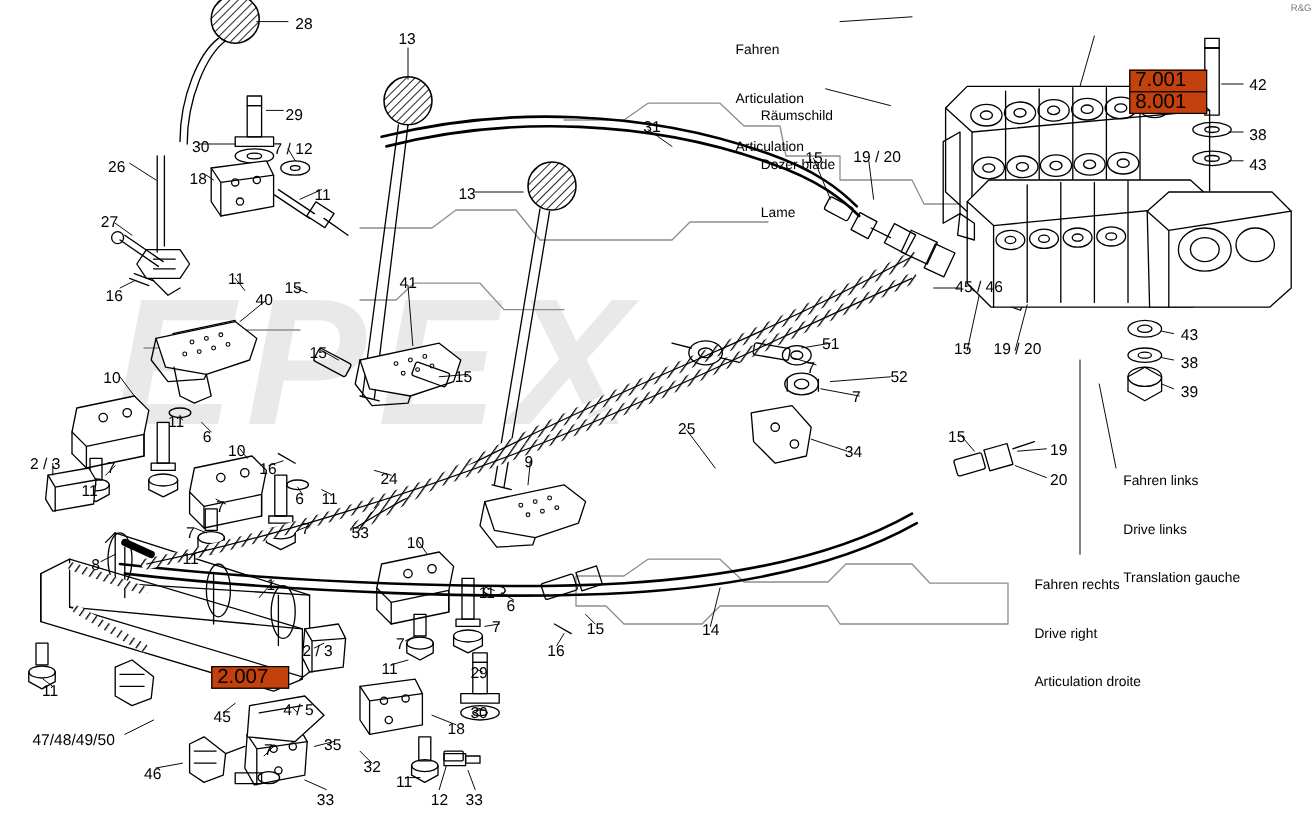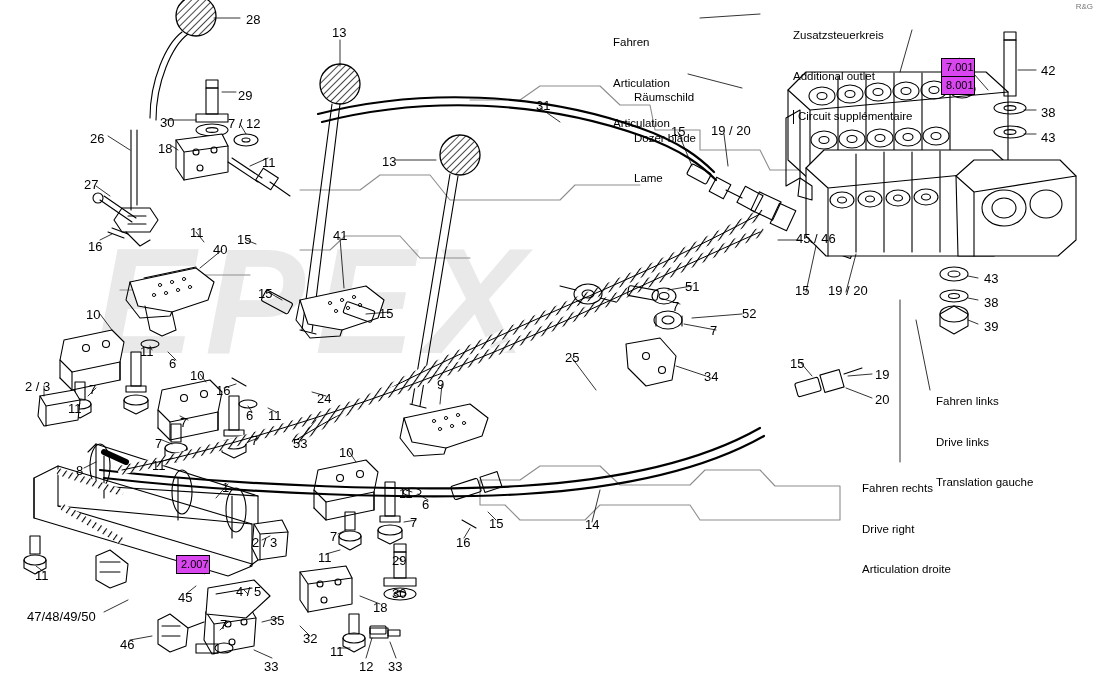--- a/index.html
+++ b/index.html
@@ -26,23 +26,23 @@
   .lbl {
     position: absolute;
     font-size: 13px;
     color: #000;
     white-space: pre;
     line-height: 13px;
   }
   .boxed {
     position: absolute;
     border: 1px solid #000;
-    background: #d946ef;
-    font-size: 11px;
-    padding: 1px 0 2px 4px;
+    background: #c2410c;
+    font-size: 17px;
+    padding: 1px 16px 2px 4px;
     line-height: 14px;
     white-space: pre;
   }
   .callout {
     position: absolute;
     font-size: 11.5px;
     line-height: 13.5px;
     white-space: pre;
     color: #000;
   }
@@ -573,25 +573,20 @@
         <path d="M900,462 L900,300"></path>
         <path d="M190,556 L204,574"></path>
       </g>
     </g>
   </svg>
 
   <div class="boxed" style="left:941px; top:58px;">7.001</div>
   <div class="boxed" style="left:941px; top:76px;">8.001</div>
   <div class="boxed" style="left:176px; top:555px;">2.007</div>
 
-  <div class="callout" style="left:793px; top:2px;">
-    <div>Zusatzsteuerkreis</div>
-    <div>Additional outlet</div>
-    <div class="brdr">Circuit supplémentaire</div>
-  </div>
 
   <div class="callout" style="left:613px; top:9px;">
     <div>Fahren</div>
     <div>Articulation</div>
     <div>Articulation</div>
   </div>
 
   <div class="callout" style="left:634px; top:64px;">
     <div>Räumschild</div>
     <div>Dozer blade</div>

